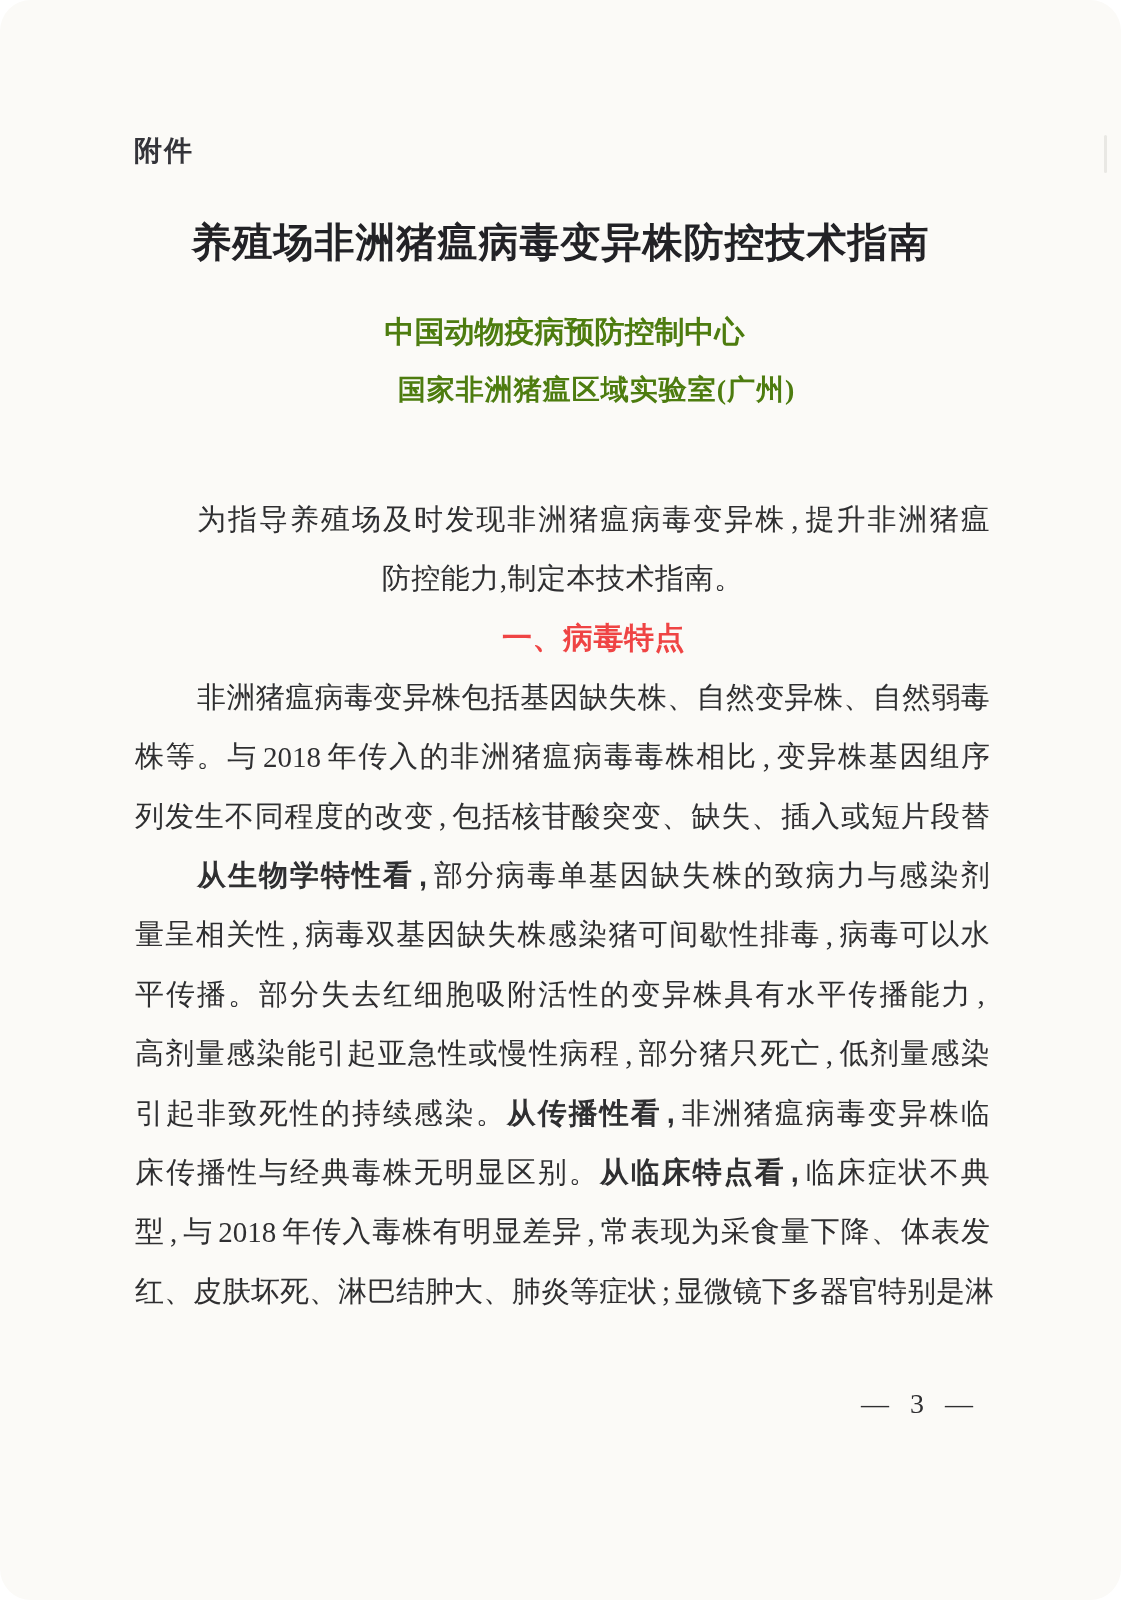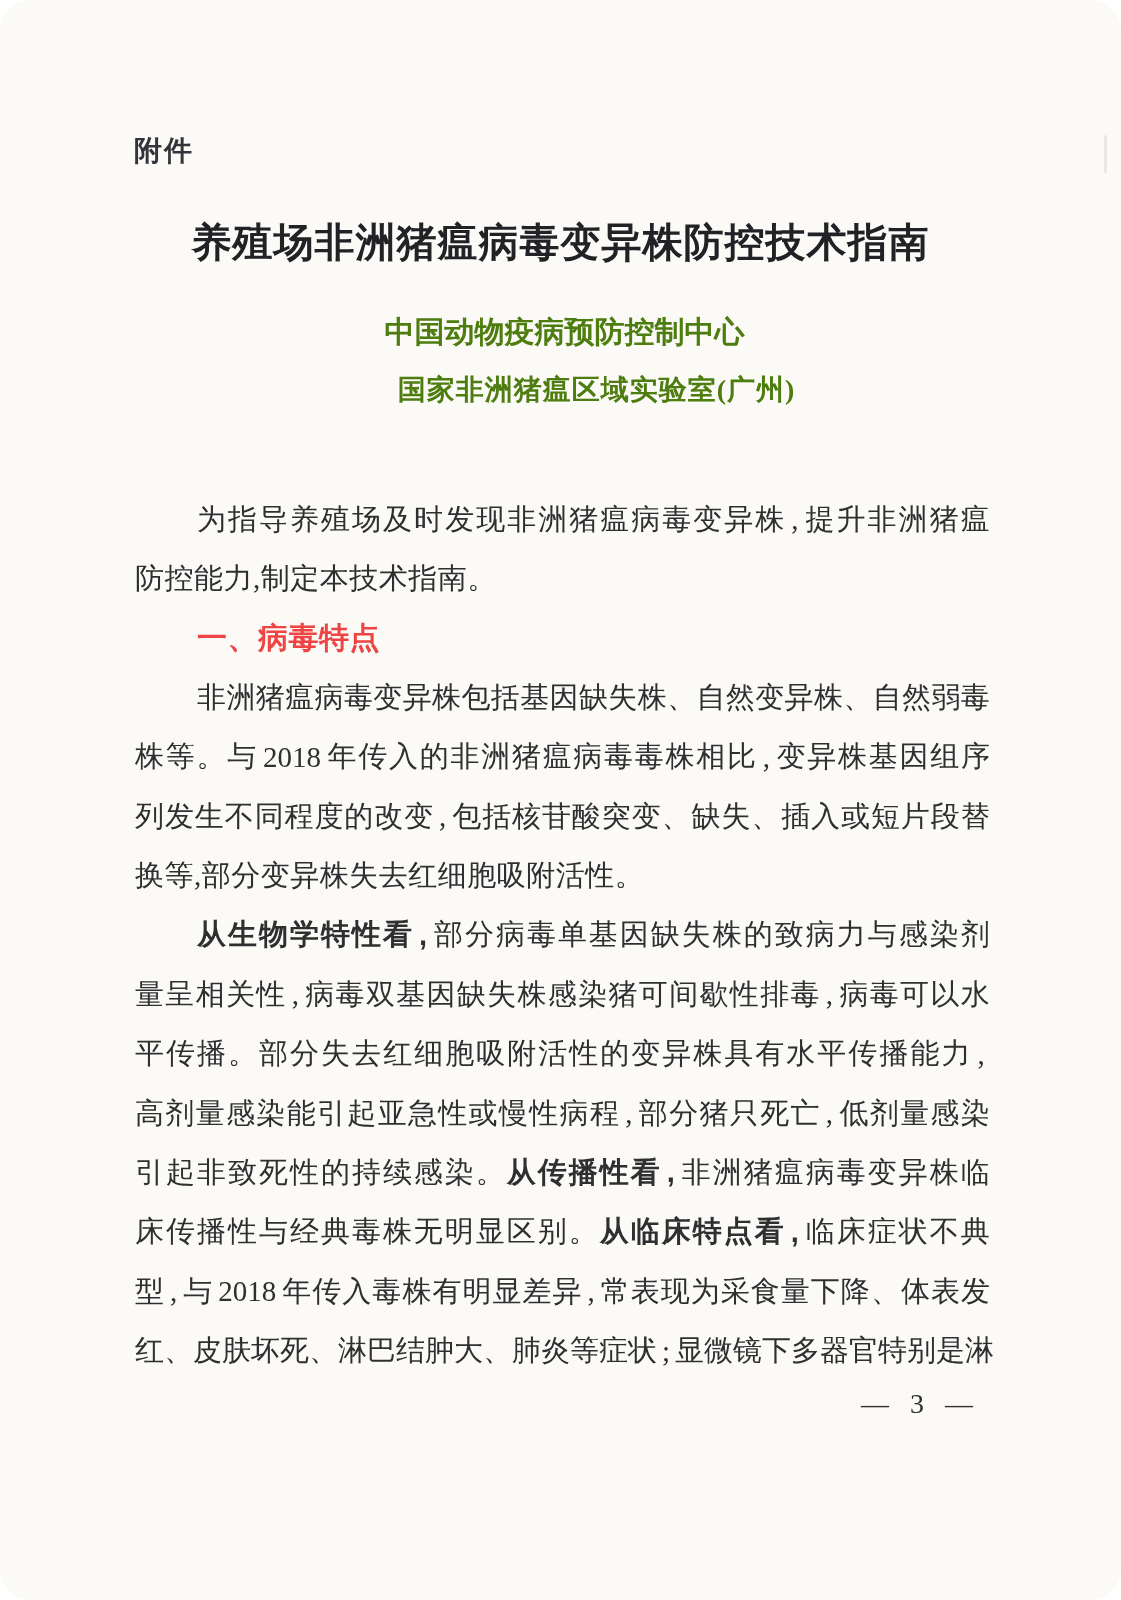--- a/index.html
+++ b/index.html
@@ -61,21 +61,21 @@
     top:490px;
     width:855px;
   }
   .line{
     height:59.4px;
     font-size:29px;
     display:flex;
     align-items:center;
   }
   .line.justify{ justify-content:space-between; }
-  .line.nojustify{ justify-content:flex-start; letter-spacing:0.5px; }
+  .line.nojustify{ justify-content:center; letter-spacing:0.5px; }
   .line.indent{ padding-left:62px; }
   .line .bold{
     font-family:"Liberation Sans", sans-serif;
     font-weight:bold;
   }
   .line.heading{
     font-family:"Liberation Sans", sans-serif;
     font-weight:bold;
     font-size:30px;
     color:#ef4444;
@@ -225,23 +225,20 @@
         <span>缺</span>
         <span>失</span>
         <span>、</span>
         <span>插</span>
         <span>入</span>
         <span>或</span>
         <span>短</span>
         <span>片</span>
         <span>段</span>
         <span>替</span>
-      </div>
-      <div class="line nojustify">
-        <span>换等,部分变异株失去红细胞吸附活性。</span>
       </div>
       <div class="line justify indent">
         <span class="bold">从</span>
         <span class="bold">生</span>
         <span class="bold">物</span>
         <span class="bold">学</span>
         <span class="bold">特</span>
         <span class="bold">性</span>
         <span class="bold">看</span>
         <span class="bold num">,</span>

